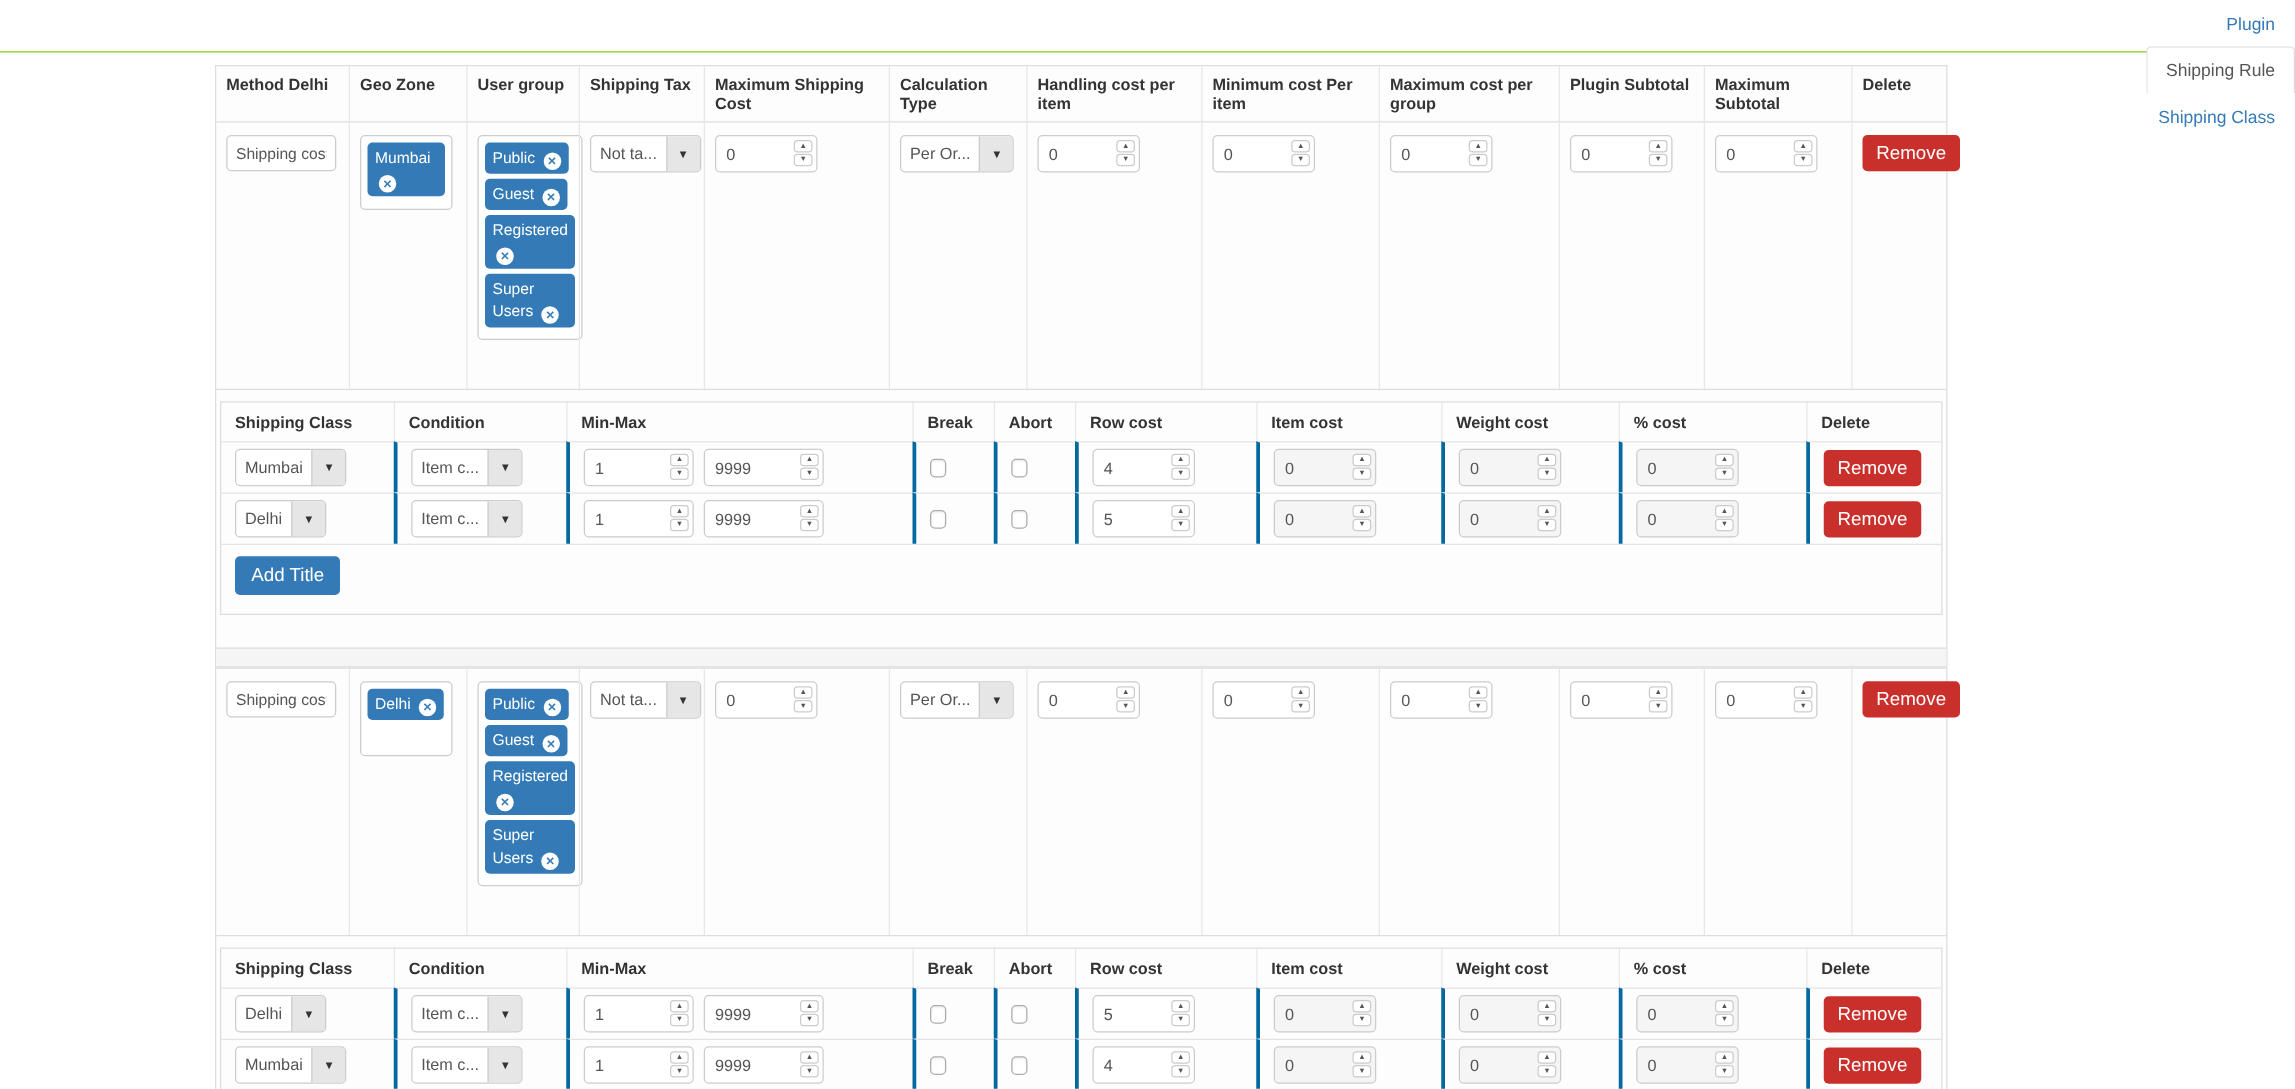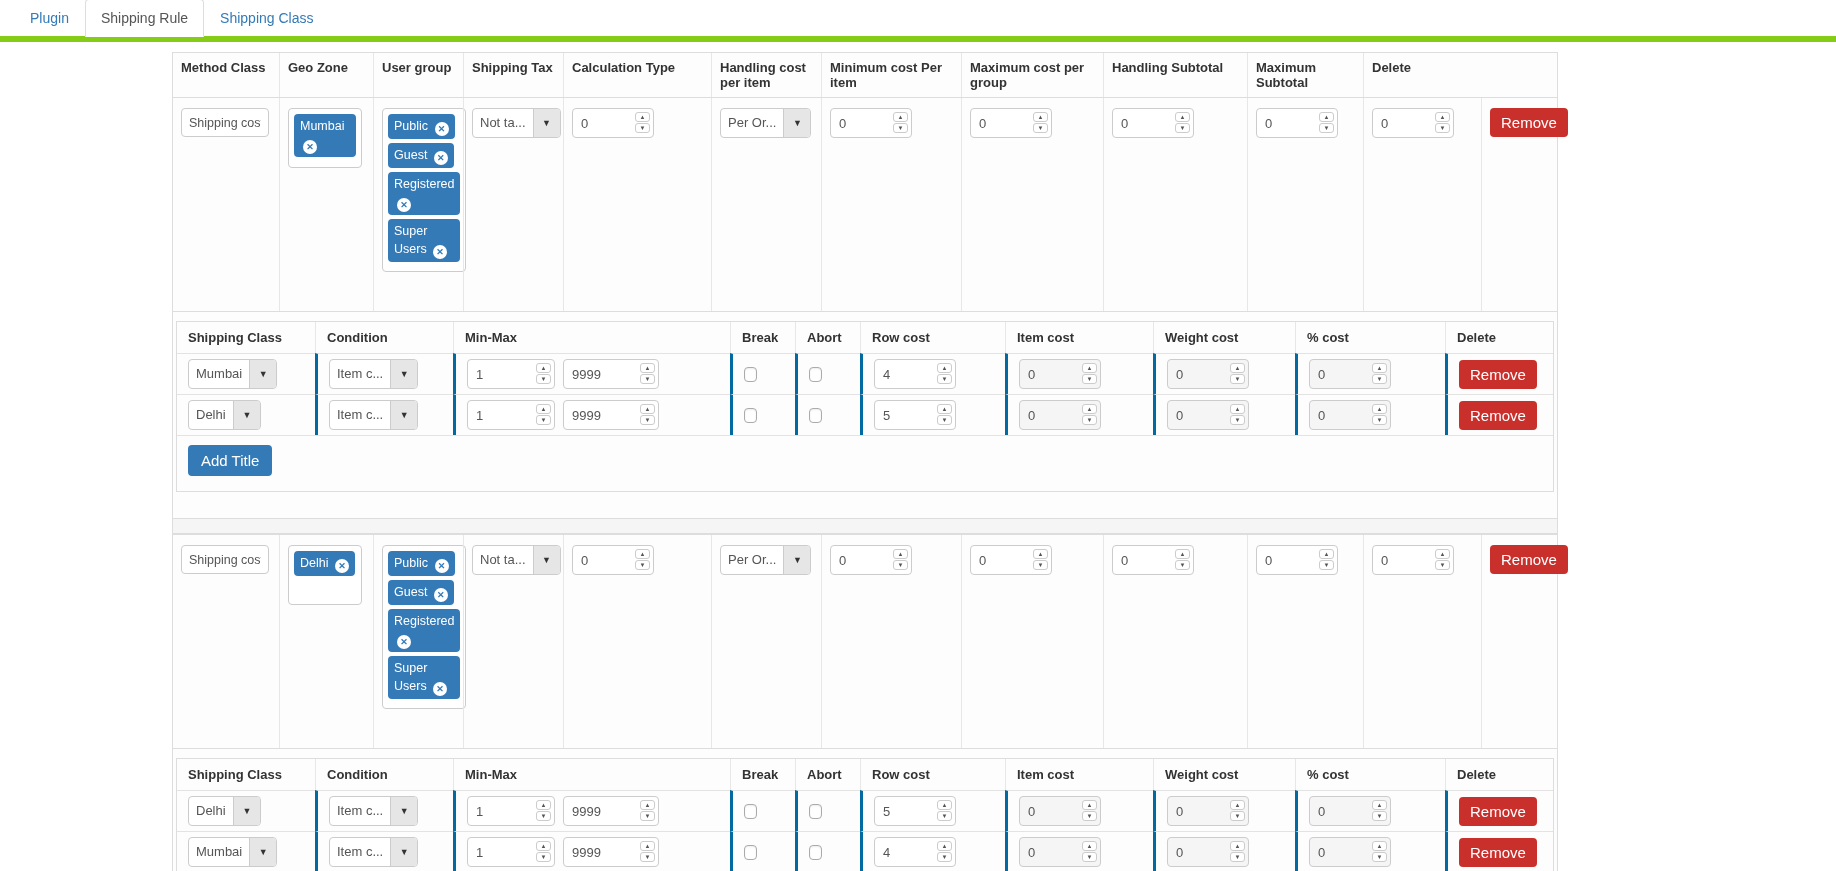--- a/index.html
+++ b/index.html
@@ -3,21 +3,21 @@
 <meta charset="utf-8">
 <style>
   :root { --accent:#337ab7; --danger:#c9302c; }
   * { box-sizing:border-box; }
   body {
     margin:0; width:1836px; height:871px; overflow:hidden;
     background:#fff; color:#555;
     font-family:"Liberation Sans", sans-serif; font-size:13px;
   }
   
-  .tab-bar { display:flex; align-items:flex-end; padding-left:14px; height:42px; border-bottom:6px solid #84cc16; }
+  .tab-bar { display:flex; align-items:flex-end; padding-left:14px; height:42px; border-bottom:1px solid #84cc16;flex-direction:column; }
   .tab {
     padding:10px 15px; font-size:14px; color:var(--accent); cursor:pointer;
     border:1px solid transparent; border-radius:4px 4px 0 0; margin-bottom:-1px; background:transparent;
   }
   .tab.active { color:#555; background:#fff; border-color:#ddd #ddd #fff; }
   
   .content { padding:10px 0 0 172px; }
   .main-table { width:1386px; border:1px solid #ddd; background:#fdfdfd; }
   .main-grid { display:grid; grid-template-columns:106px 94px 90px 100px 148px 110px 140px 142px 144px 116px 118px minmax(78px,1fr); }
   .mh-cell { font-weight:bold; color:#333; padding:7px 8px; border-left:1px solid #e7e7e7; font-size:13px; }
@@ -78,38 +78,39 @@
 
 <div class="tab-bar">
   <div class="tab">Plugin</div>
   <div class="tab active">Shipping Rule</div>
   <div class="tab">Shipping Class</div>
 </div>
 
 <div class="content">
   <div class="main-table">
     <div class="main-grid">
-  <div class="mh-cell">Method Class</div>
+  <div class="mh-cell">Method Delhi</div>
 
   <div class="mh-cell">Geo Zone</div>
 
   <div class="mh-cell">User group</div>
 
   <div class="mh-cell">Shipping Tax</div>
 
+  <div class="mh-cell">Maximum Shipping Cost</div>
 
   <div class="mh-cell">Calculation Type</div>
 
   <div class="mh-cell">Handling cost per item</div>
 
   <div class="mh-cell">Minimum cost Per item</div>
 
   <div class="mh-cell">Maximum cost per group</div>
 
-  <div class="mh-cell">Handling Subtotal</div>
+  <div class="mh-cell">Plugin Subtotal</div>
 
   <div class="mh-cell">Maximum Subtotal</div>
 
   <div class="mh-cell">Delete</div>
 </div>
     <div id="rules-container">
   <div class="rule-block">
     <div class="main-grid fields-row">
       <div class="m-cell"><input class="text-input" value="Shipping cost 1" style=""></div>
       <div class="m-cell">

